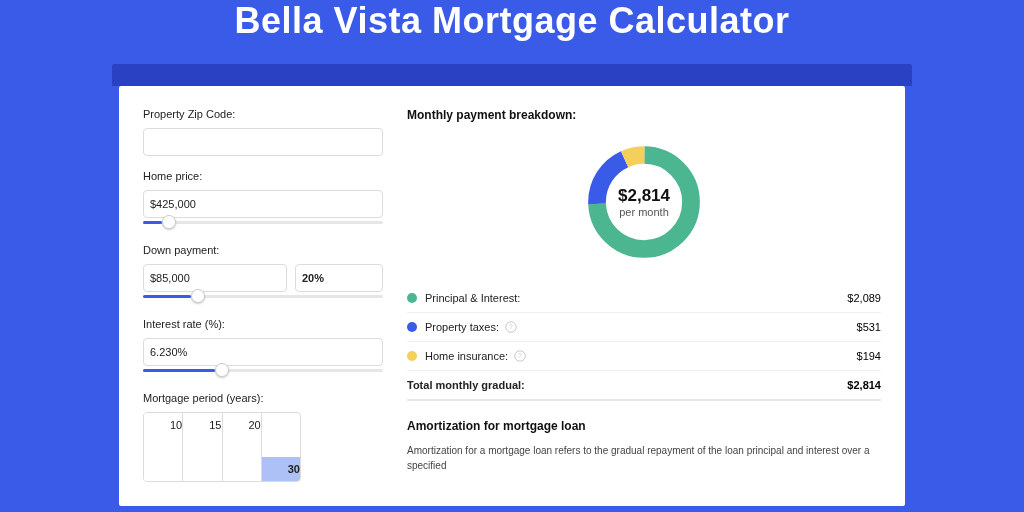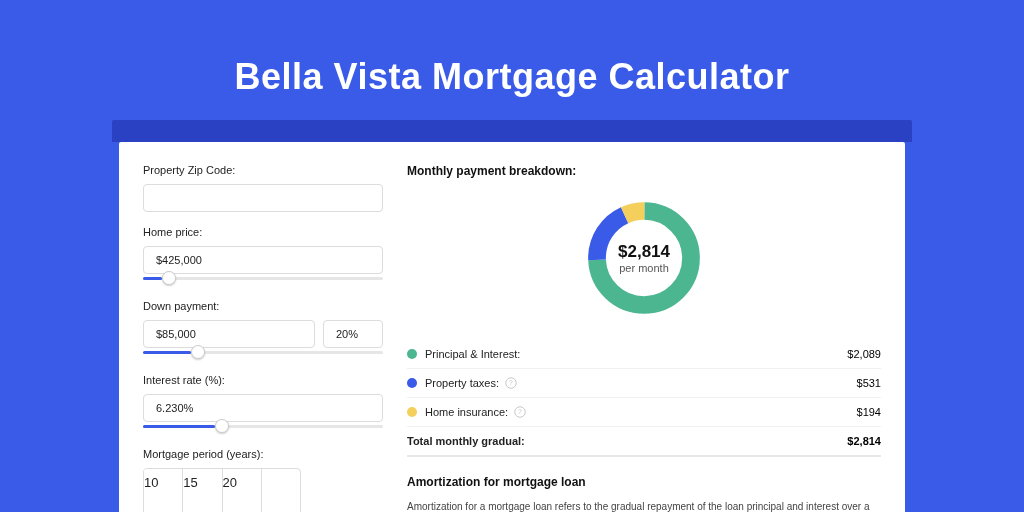--- a/index.html
+++ b/index.html
@@ -14,21 +14,20 @@
   .stage {
     width: 1024px;
     height: 512px;
     position: relative;
   }
   .title {
     color: #fff;
     font-weight: 700;
     font-size: 36px;
     text-align: center;
-    padding-top: 56px;
     letter-spacing: 0.5px;
   }
   .shadow-bar {
     background: #2a41c4;
     height: 22px;
     width: 800px;
     margin: 22px auto 0;
     border-radius: 2px 2px 0 0;
   }
   .card {
@@ -53,21 +52,21 @@
     font-size: 11px;
     color: #222;
     margin-bottom: 8px;
     display: block;
   }
   .field {
     border: 1px solid #dcdcdc;
     border-radius: 4px;
     height: 28px;
     width: 100%;
-    padding: 0 12px;
+    padding: 0 6px;
     font-size: 11px;
     color: #222;
     background: #fff;
   }
   .row { margin-bottom: 14px; }
   .slider {
     position: relative;
     height: 14px;
     margin-top: -2px;
   }
@@ -89,32 +88,32 @@
     width: 14px; height: 14px;
     background: #fff;
     border: 1px solid #ccc;
     border-radius: 50%;
     position: absolute;
     top: -1px;
     box-shadow: 0 1px 2px rgba(0,0,0,.2);
   }
   .dp-row { display: flex; gap: 8px; }
   .dp-row .field:first-child { flex: 1; }
-  .dp-row .field:last-child { width: 60px; }
+  .dp-row .field:last-child { width: 88px; font-weight: bold; }
   .period {
     display: flex;
     border: 1px solid #dcdcdc;
     border-radius: 4px;
     width: 158px;
     overflow: hidden;
   }
   .period .opt {
     flex: 1;
-    text-align: left;
-    font-size: 13px;
+    text-align: right;
+    font-size: 11px;
     padding: 6px 0;
     color: #222;
     border-right: 1px solid #dcdcdc;
     background: #fff;
     cursor: pointer;
   }
   .period .opt:last-child { border-right: none; margin-top: 44px; }
   .period .opt.active { background: #adc1f6; font-weight: 700; }
   .section-title {
     font-size: 12px;

